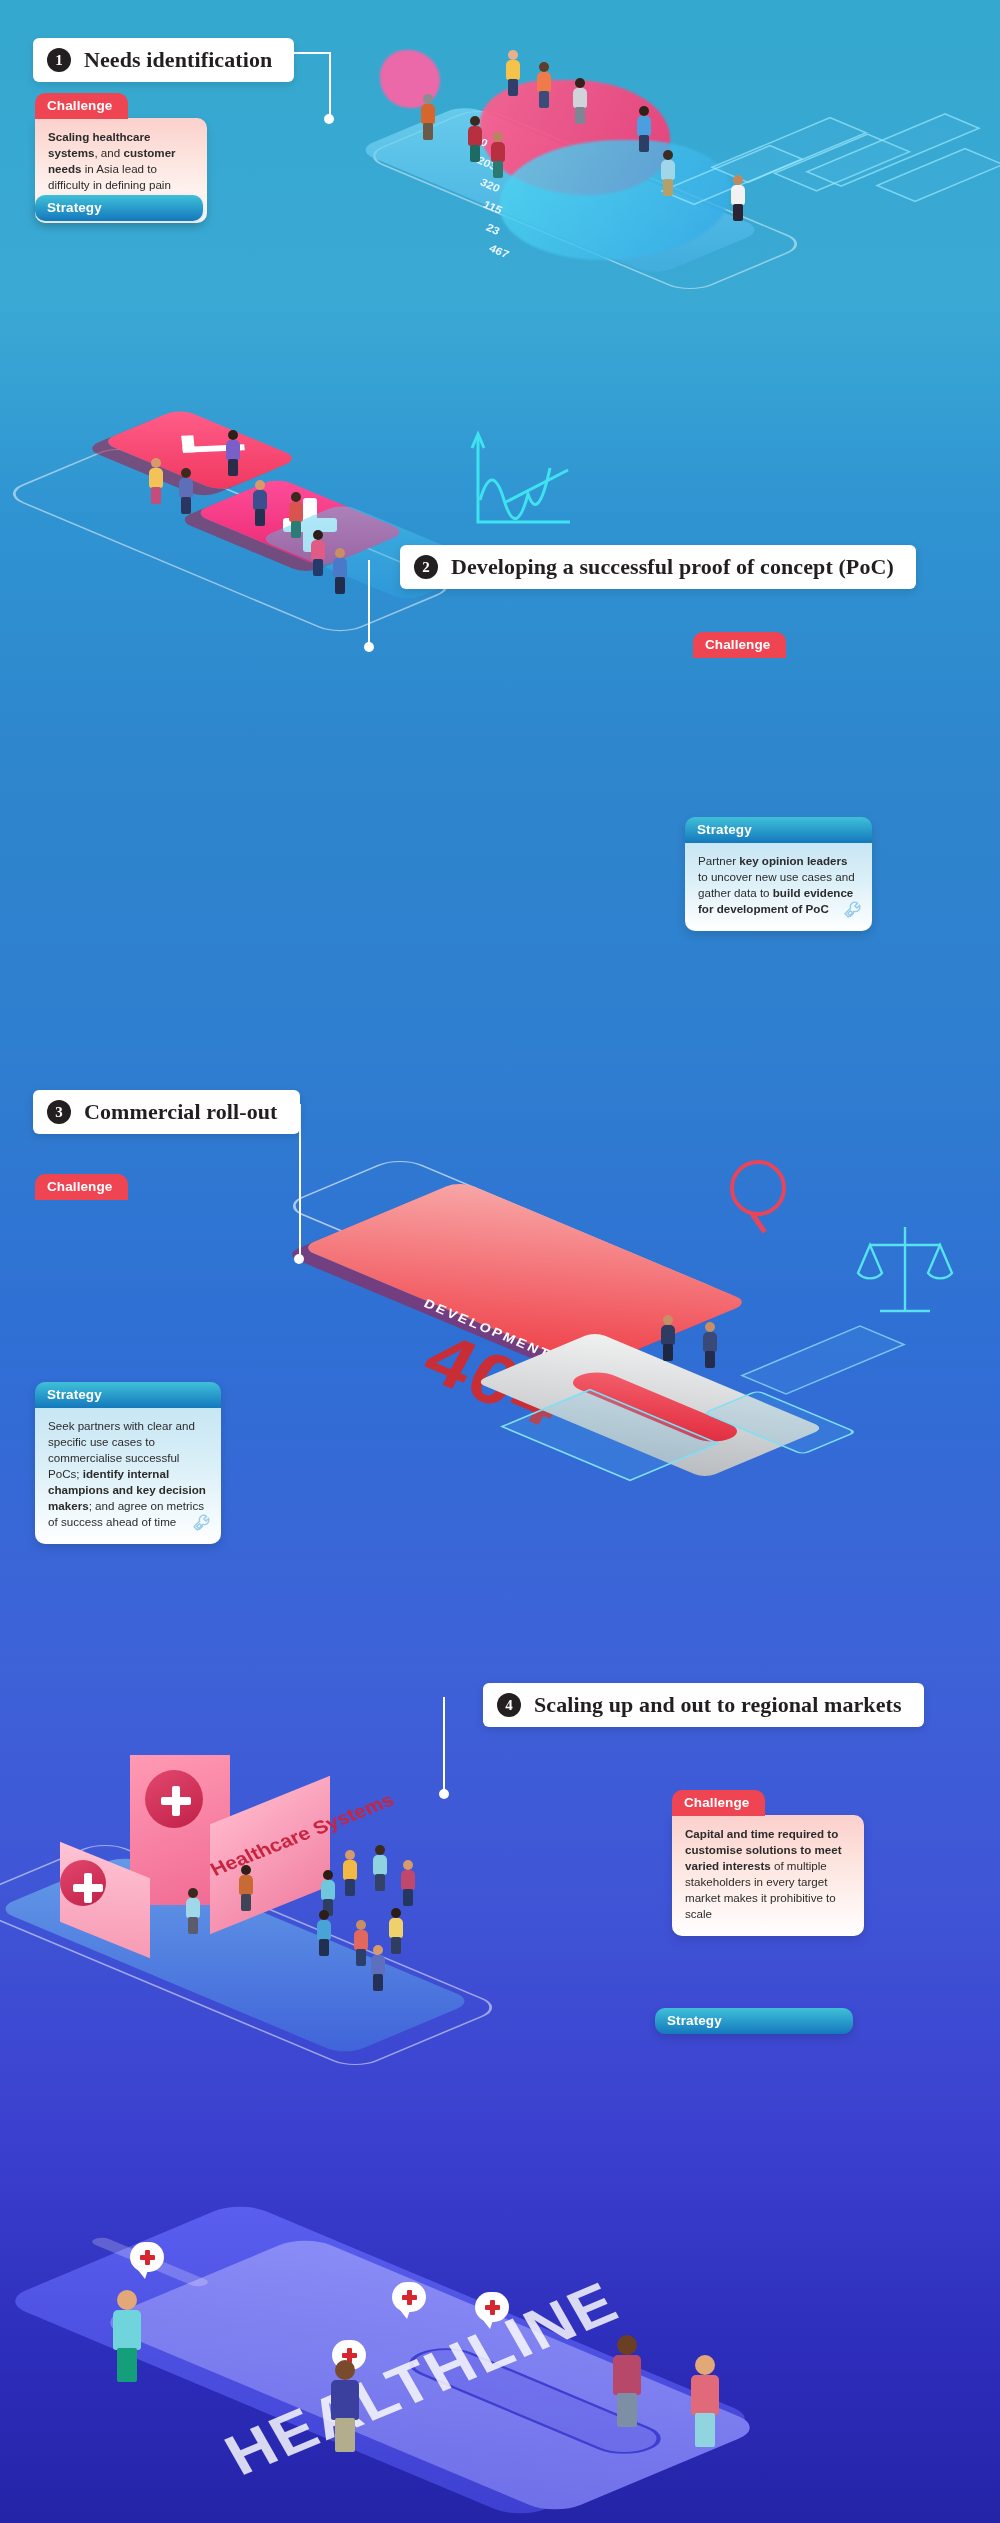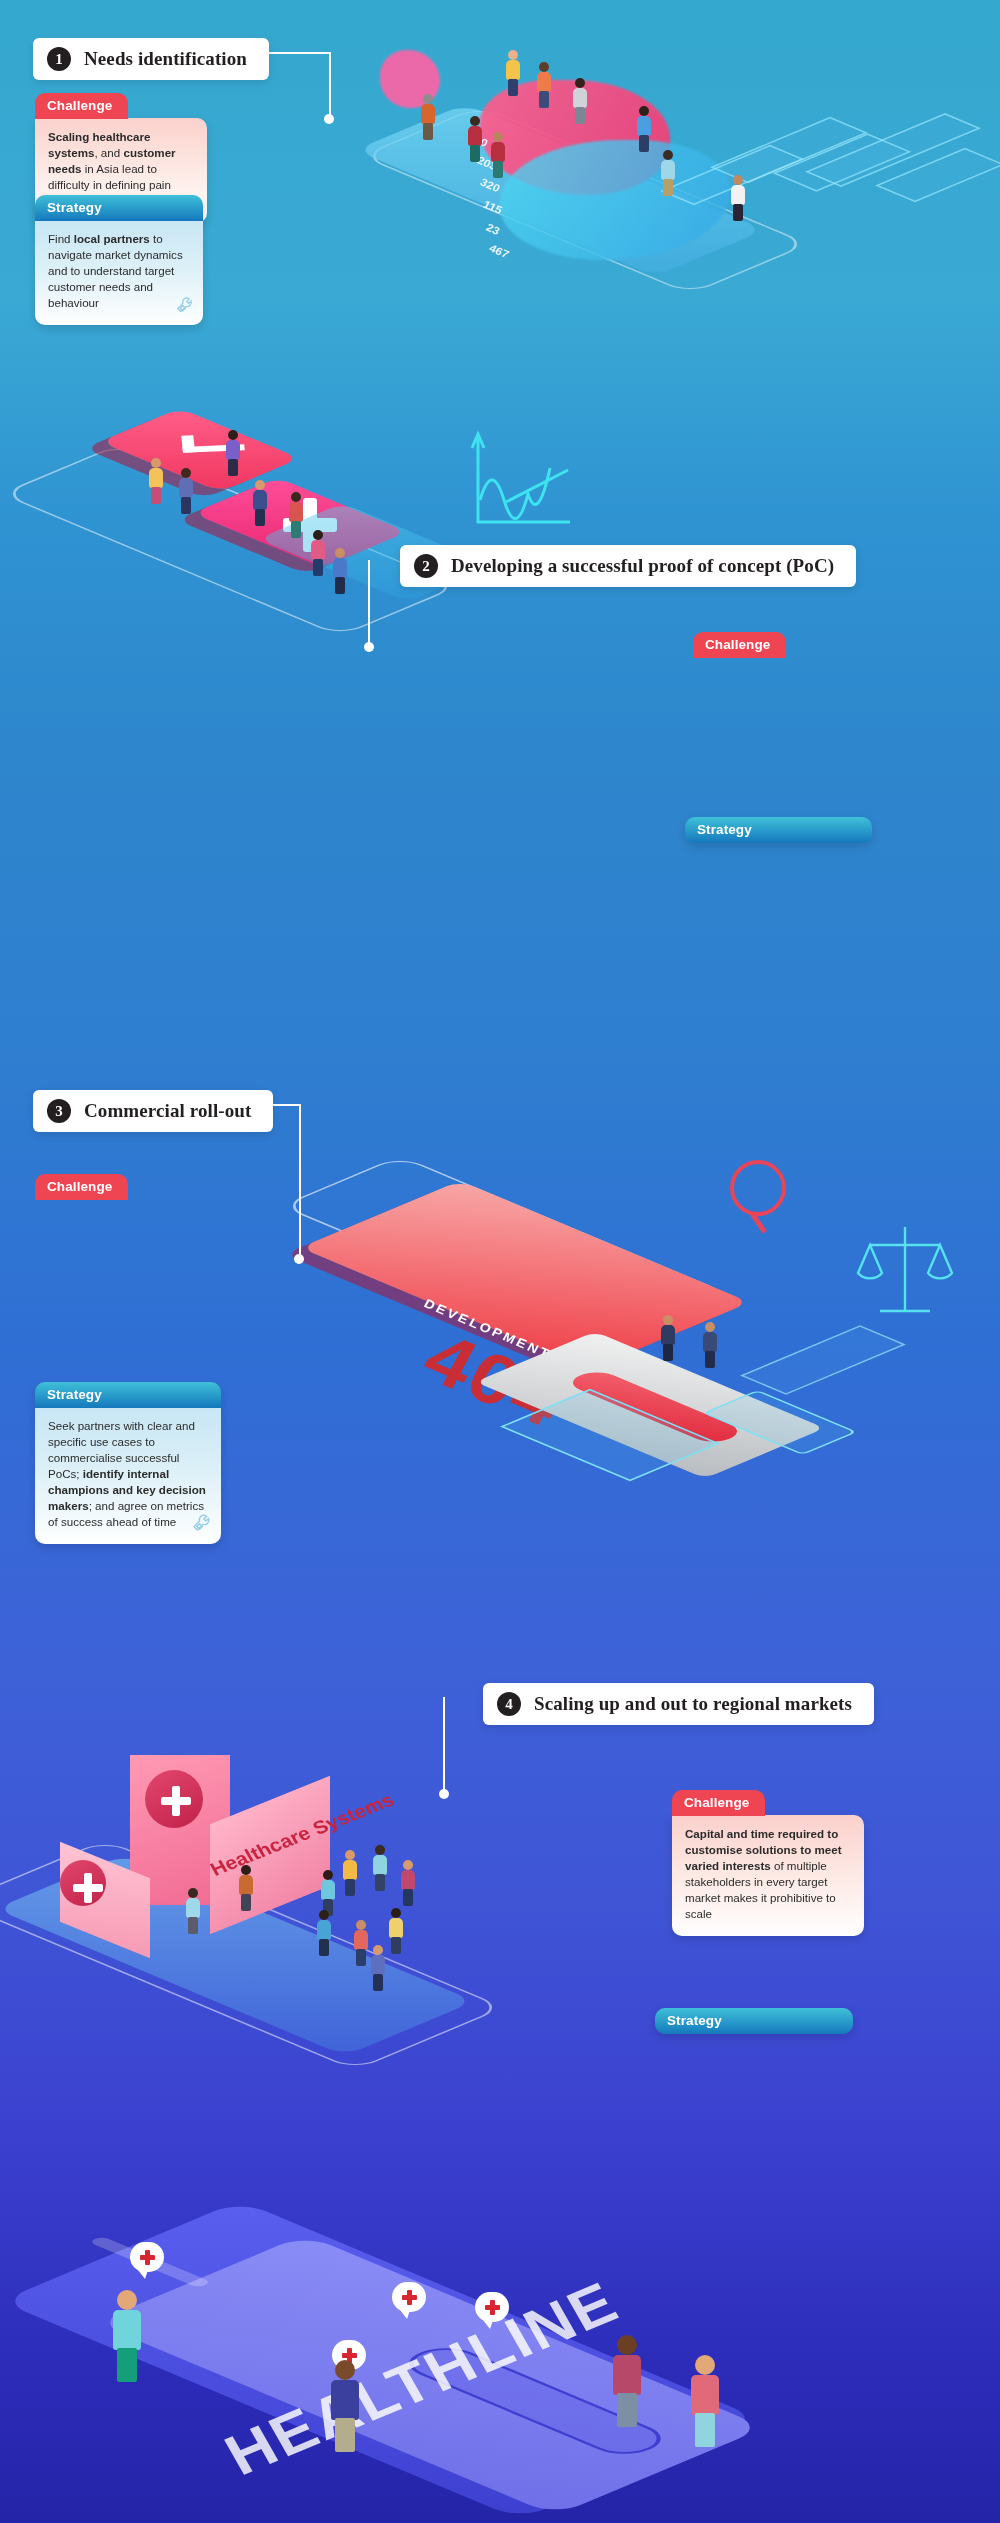--- a/index.html
+++ b/index.html
@@ -109,21 +109,21 @@
     width: 24px; height: 24px; border-radius: 50%;
     background: #231f20; color:#fff;
     font-family: "Liberation Serif", serif;
     font-weight: 700; font-size: 15px;
     display:flex; align-items:center; justify-content:center;
     flex: 0 0 auto;
   }
   .step-title {
     font-family: "Liberation Serif", serif;
     font-weight: 700;
-    font-size: 19px;
+    font-size: 22px;
     color: #231f20;
     white-space: nowrap;
     letter-spacing: .1px;
   }
 
   
   .card { position:absolute; z-index: 18; }
 
   .card-tab {
     display:inline-block;
@@ -344,29 +344,20 @@
   <div class="card challenge" style="left:35px; top:93px; width:172px;">
     <div class="card-tab">Challenge</div>
     <div class="card-body">
       <b>Scaling healthcare systems</b>, and <b>customer needs</b> in Asia lead to difficulty in defining pain points
     </div>
   </div>
 
   <div class="card strategy" style="left:35px; top:195px; width:168px;">
     <div class="frame">
       <div class="card-tab">Strategy</div>
-      <div class="card-body">
-        Find <b>local partners</b> to navigate market dynamics and to understand target customer needs and behaviour
-        <span class="wrench-icon">
-          <svg width="22" height="22" viewBox="0 0 24 24" fill="none" stroke="#4aa8d8" stroke-width="1.4">
-            <path d="M14.5 3.5a4.5 4.5 0 0 0-5.9 5.6L3 14.7 6.3 18l5.6-5.6a4.5 4.5 0 0 0 5.6-5.9l-2.6 2.6-2-2 2.6-2.6z"></path>
-            <rect x="6.5" y="12.5" width="4" height="4" transform="rotate(45 8.5 14.5)"></rect>
-          </svg>
-        </span>
-      </div>
     </div>
   </div>
 
   <div class="scene" style="left:40px; top:370px; width:640px; height:290px;">
     <div class="tile-outline" style="left:20px; top:110px; width:340px; height:120px; border-color:rgba(255,255,255,.5);"></div>
     <div class="tile-pink" style="left:100px; top:40px; width:120px; height:80px;"></div>
     <div class="checkmark" style="left:150px; top:60px;"></div>
     <div class="tile-pink" style="left:195px; top:110px; width:130px; height:85px; background:linear-gradient(135deg,#ff4e9a,#e9256f);"></div>
     <div class="plus-big" style="left:243px;top:128px;"></div>
     <div class="tile-cyan" style="left:260px; top:140px; width:150px; height:85px; opacity:.45;"></div>
@@ -425,20 +416,29 @@
     <div class="dot" style="left:-4px; top:82px;"></div>
   </div>
 
   <div class="card challenge" style="left:693px; top:632px; width:185px;">
     <div class="card-tab">Challenge</div>
   </div>
 
   <div class="card strategy" style="left:685px; top:817px; width:187px;">
     <div class="frame">
       <div class="card-tab">Strategy</div>
+      <div class="card-body">
+        Partner <b>key opinion leaders</b> to uncover new use cases and gather data to <b>build evidence for development of PoC</b>
+        <span class="wrench-icon">
+          <svg width="24" height="24" viewBox="0 0 24 24" fill="none" stroke="#4aa8d8" stroke-width="1.4">
+            <path d="M14.5 3.5a4.5 4.5 0 0 0-5.9 5.6L3 14.7 6.3 18l5.6-5.6a4.5 4.5 0 0 0 5.6-5.9l-2.6 2.6-2-2 2.6-2.6z"></path>
+            <rect x="6.5" y="12.5" width="4" height="4" transform="rotate(45 8.5 14.5)"></rect>
+          </svg>
+        </span>
+      </div>
     </div>
   </div>
 
   <div class="scene" style="left:330px; top:1140px; width:670px; height:330px;">
     <div class="tile-outline" style="left:10px; top:50px; width:330px; height:120px; border-color:rgba(255,255,255,.6);"></div>
     <div class="tile-pink" style="left:50px; top:55px; width:290px; height:160px; background:linear-gradient(145deg,#f8a7a7,#ef3d46);"></div>
     <div class="txt-404 iso-text" style="left:100px; top:170px;">404</div>
     <div class="txt-development iso-text" style="left:95px; top:155px;">DEVELOPMENT</div>
 
     <div style="position:absolute; left:205px; top:205px; width:230px; height:120px; background:linear-gradient(150deg,#f1f1f1,#b8bcc0); transform:matrix(1,0.42,-1,0.42,0,0); border-radius:10px;"></div>

